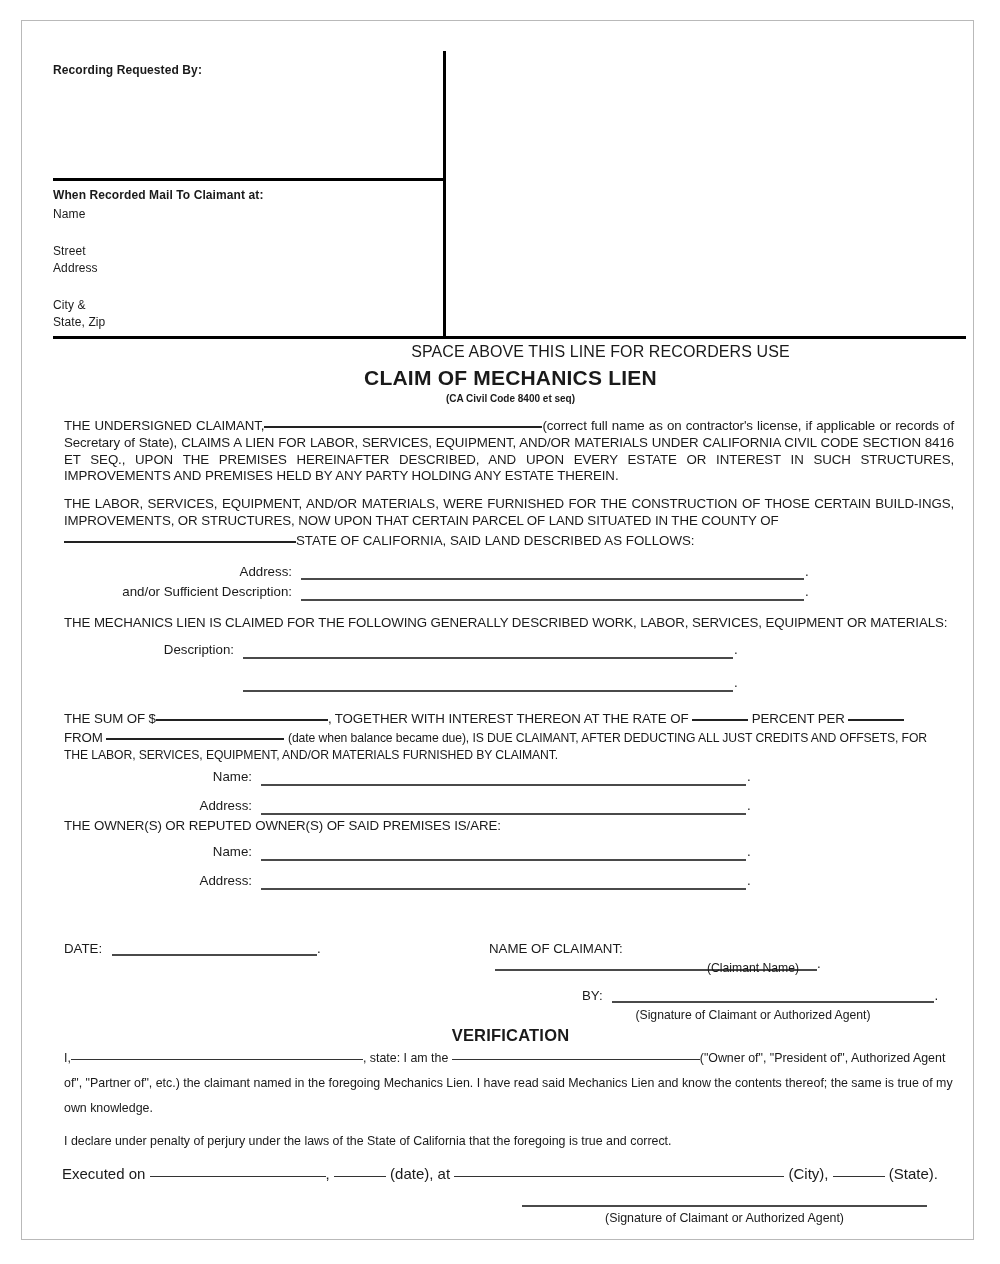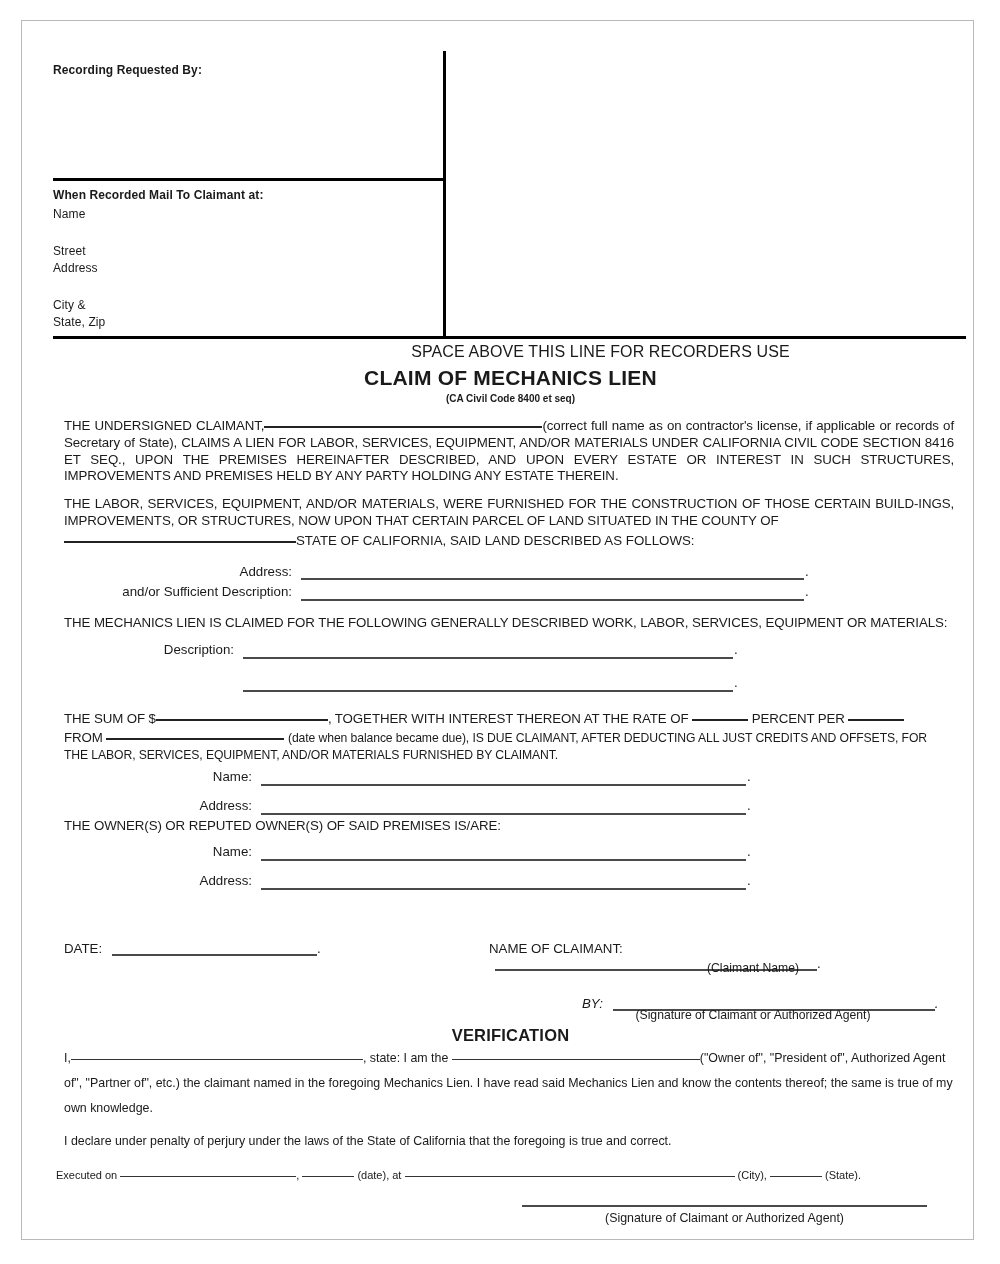--- a/index.html
+++ b/index.html
@@ -204,24 +204,24 @@
   #declare-area {
     position: absolute;
     left: 42px;
     top: 1112px;
     width: 890px;
     font-size: 12.4px;
     line-height: 16.5px;
   }
   #executed-line {
     position: absolute;
-    left: 34px;
+    left: 40px;
     top: 1144px;
     width: 890px;
-    font-size: 11px;
+    font-size: 15px;
     white-space: nowrap;
   }
 
   #final-sig {
     position: absolute;
     left: 500px;
     top: 1182px;
     width: 405px;
   }
   #final-sig .line {
@@ -348,21 +348,21 @@
       <span>DATE:</span>
       <span class="sig-line" style="width:205px; margin-left:6px;"></span><span>.</span>
     </div>
 
     <div class="sig-row" style="left:400px; top:0px;margin-left:25px;">
       <span>NAME OF CLAIMANT:</span>
       <span class="sig-line" style="width:322px; margin-left:6px;"></span><span>.</span>
     </div>
     <div class="sig-row sig-caption" style="left:528px; top:20px; width:322px;">(Claimant Name)</div>
 
-    <div class="sig-row" style="left:518px; top:55px;font-style:italic;">
+    <div class="sig-row" style="left:518px; top:47px;">
       <span>BY:</span>
       <span class="sig-line" style="width:322px; margin-left:6px;"></span><span>.</span>
     </div>
     <div class="sig-row sig-caption" style="left:528px; top:67px; width:322px;">(Signature of Claimant or Authorized Agent)</div>
   </div>
 
   <div id="verification-title">VERIFICATION</div>
 
   <div id="verify-area">
     <span>I,</span><span class="u" style="width:292px;"></span><span>, state: I am the</span>

